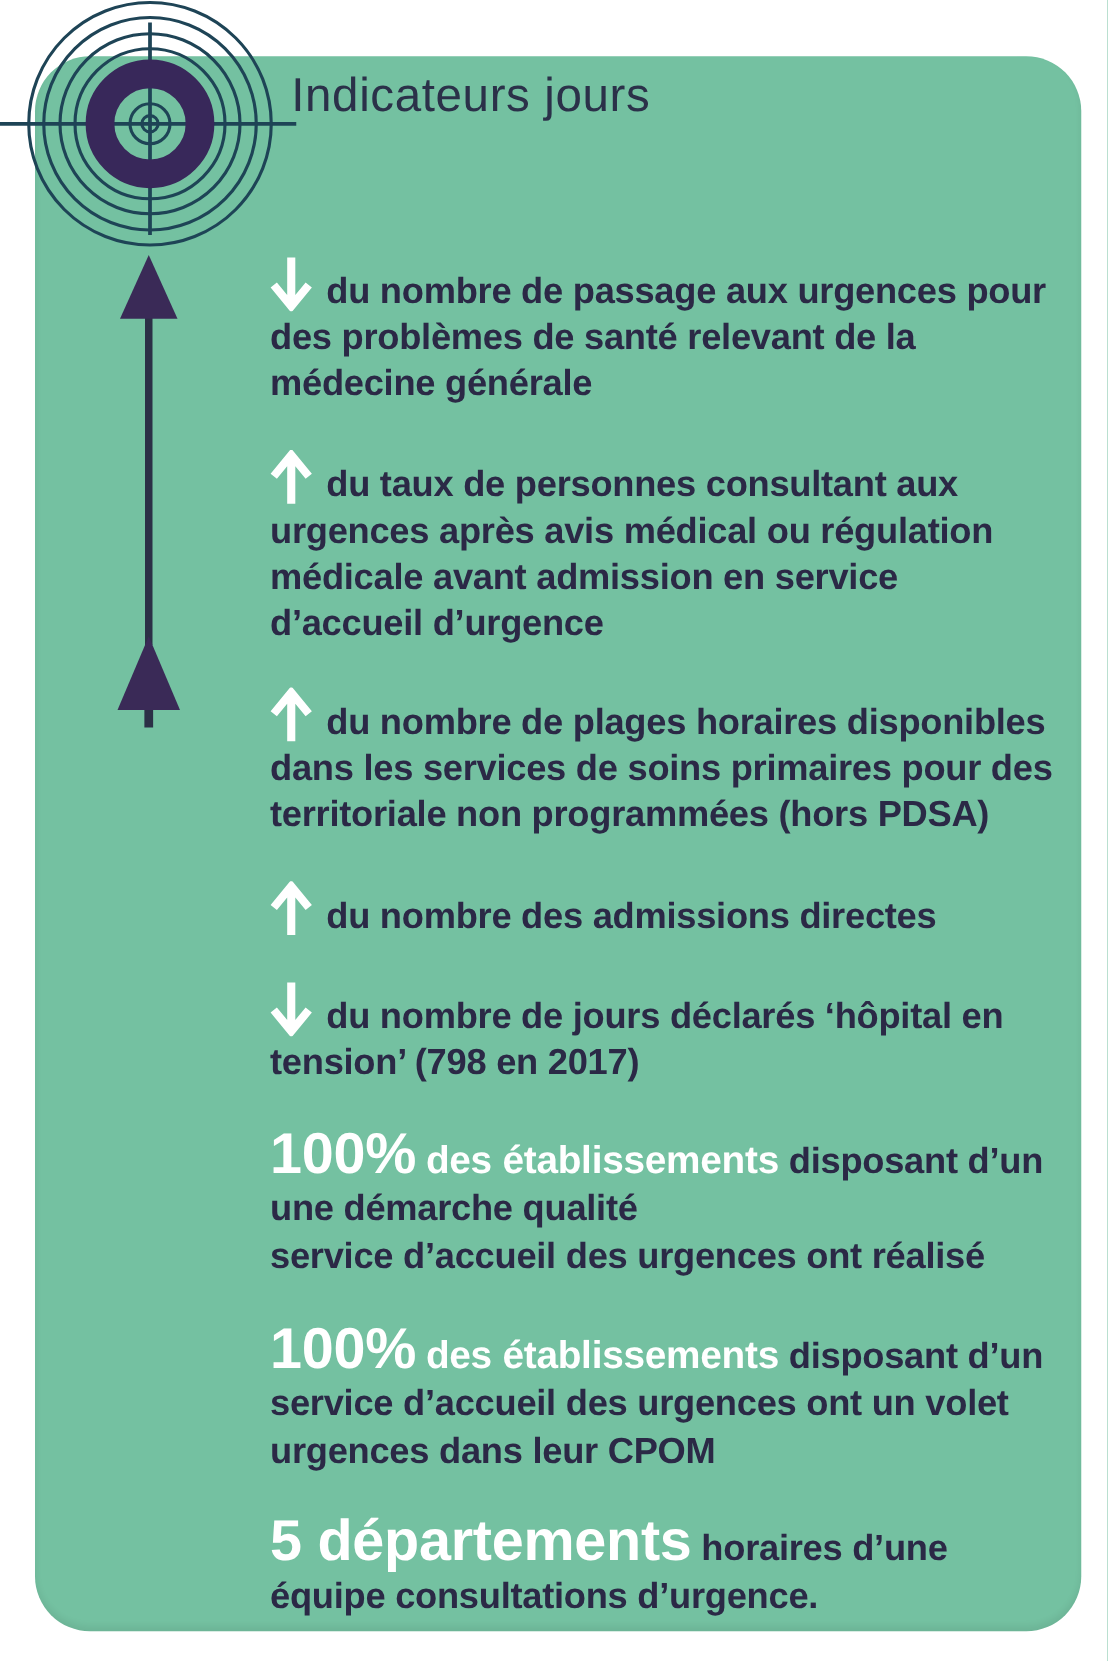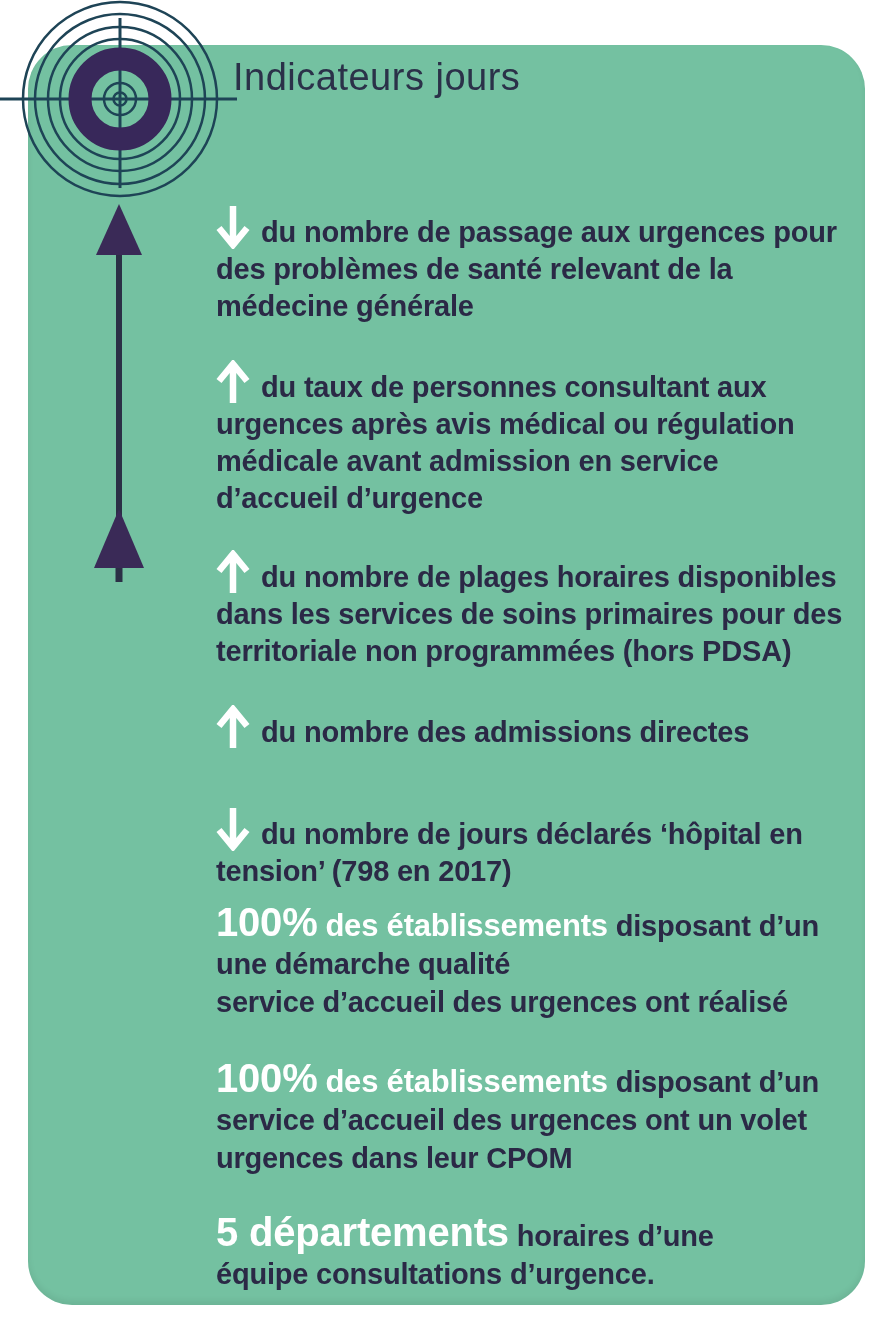--- a/index.html
+++ b/index.html
@@ -21,21 +21,21 @@
   .long-arrow-svg{position:absolute;left:92px;top:204px;}
   .block{
     position:absolute;left:200px;width:652px;
     color:var(--body_text);font-weight:700;font-size:29px;line-height:37px;
     letter-spacing:-0.2px;
     margin-left:16px;
   }
   .bl{display:block;}
   .arrow-ic{vertical-align:-7px;margin-right:11px;}
   .stat{line-height:38px;}
-  .big{font-size:40px;color:var(--highlight_text);}
+  .big{font-size:46px;color:var(--highlight_text);}
   .med{font-size:31px;color:var(--highlight_text);}
 </style>
 </head>
 <body>
 
 <div class="card"></div>
 
 <svg class="target-svg" width="252" height="200" viewBox="0 0 252 200">
   <line x1="0" y1="99" x2="237" y2="99" stroke="var(--target_lines)" stroke-width="3"></line>
   <line x1="120" y1="18" x2="120" y2="188" stroke="var(--target_lines)" stroke-width="3"></line>
@@ -81,21 +81,21 @@
   <span class="bl">dans les services de soins primaires pour des</span>
   <span class="bl">territoriale non programmées (hors PDSA)</span>
 </p>
 
 <p class="block" style="top:676px">
   <svg class="arrow-ic" width="34" height="44" viewBox="0 0 34 44">
       <path d="M17 43 L17 8 M3 21 L17 4 L31 21" fill="none" stroke="var(--highlight_text)" stroke-width="6.5"></path>
     </svg><span>du nombre des admissions directes</span>
 </p>
 
-<p class="block" style="top:778px">
+<p class="block" style="top:756px">
   <svg class="arrow-ic" width="34" height="44" viewBox="0 0 34 44">
       <path d="M17 1 L17 36 M3 23 L17 40 L31 23" fill="none" stroke="var(--highlight_text)" stroke-width="6.5"></path>
     </svg><span>du nombre de jours déclarés ‘hôpital en</span>
   <span class="bl">tension’ (798 en 2017)</span>
 </p>
 
 <p class="block stat" style="top:874px">
   <span class="big">100%</span>
   <span class="med">des établissements</span>
   <span>disposant d’un</span>

